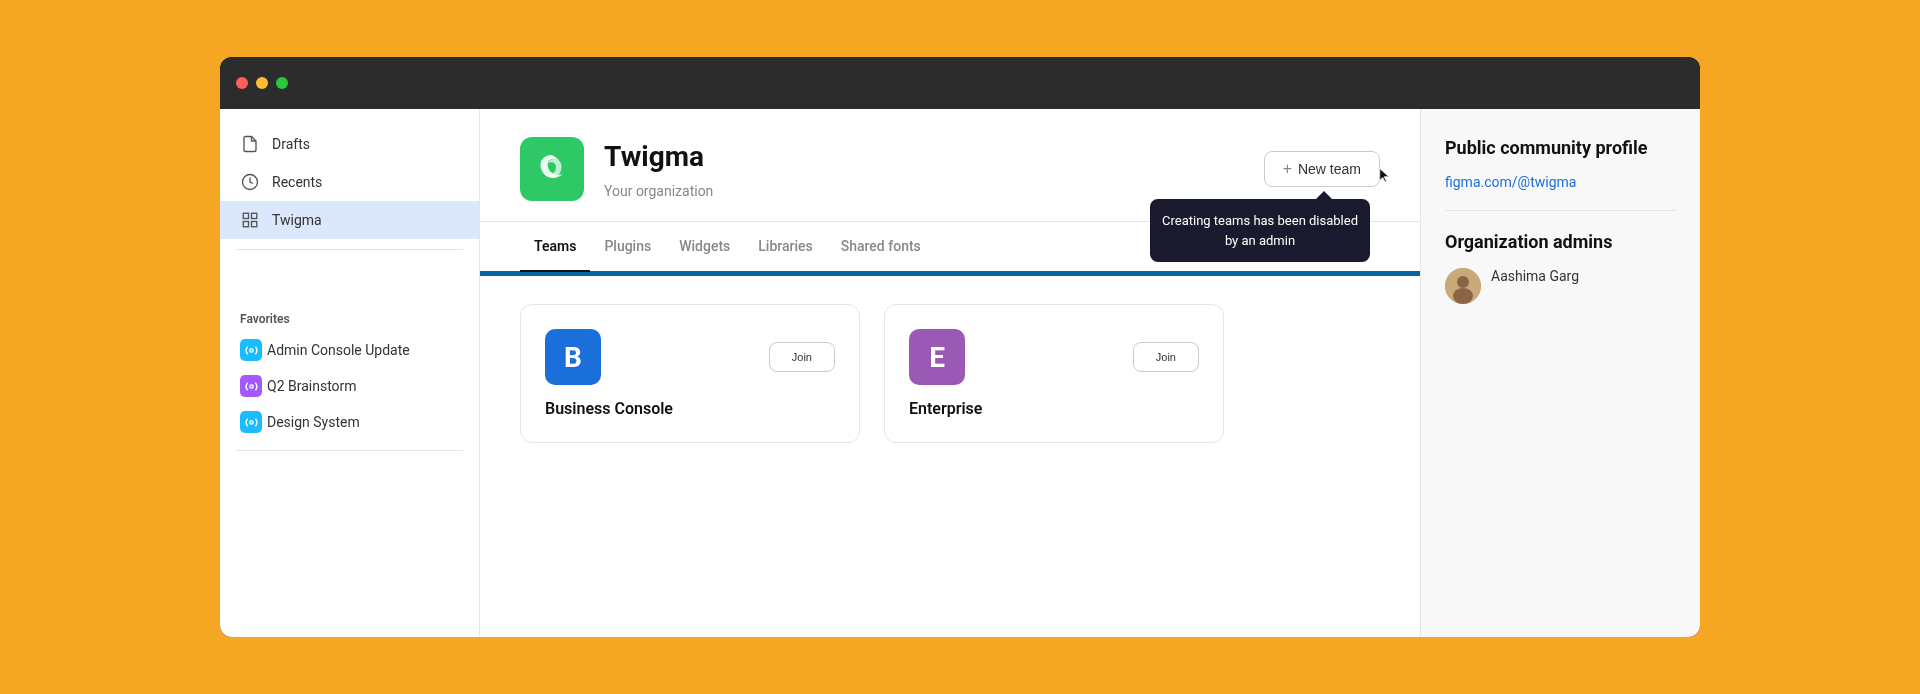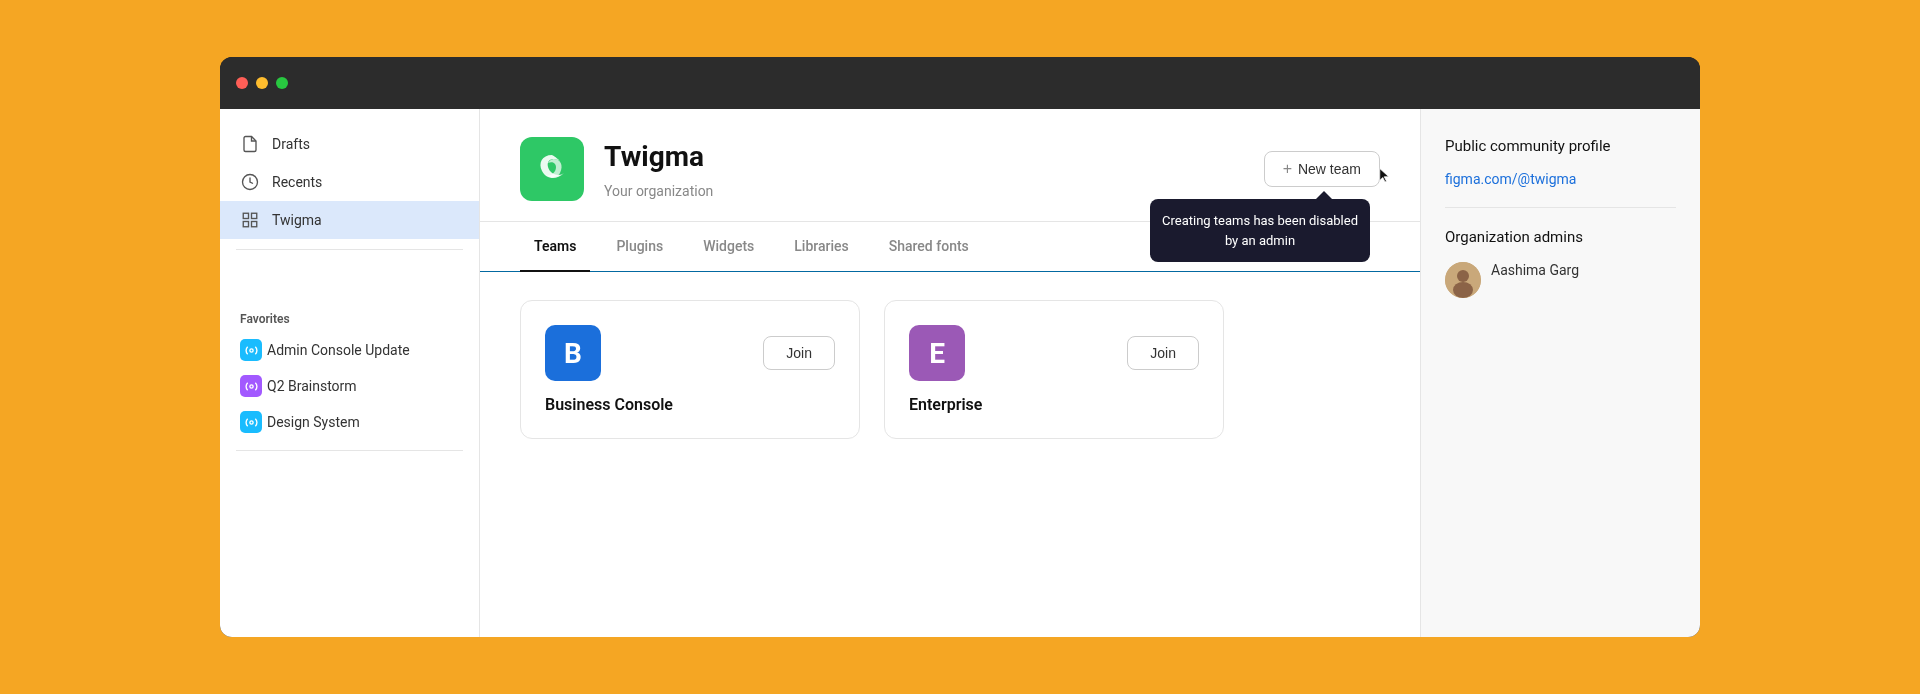--- a/index.html
+++ b/index.html
@@ -169,23 +169,23 @@
       top: -8px;
       right: 38px;
       border-left: 8px solid transparent;
       border-right: 8px solid transparent;
       border-bottom: 8px solid #1a1a2e;
     }
     
     .tabs-bar {
       display: flex;
       align-items: flex-start;
-      gap: 12px;
+      gap: 0;
       padding: 0 40px;
-      border-bottom: 1px solid #0369a1;
+      border-bottom: 5px solid #0369a1;
     }
     .tab-item {
       padding: 16px 14px;
       font-size: 14px;
       color: #888;
       cursor: pointer;
       border-bottom: 2px solid transparent;
       margin-bottom: -1px;
       font-weight: 500;
     }
@@ -223,21 +223,21 @@
       font-weight: 700;
       color: #fff;
     }
     .team-avatar-blue { background: #1B6FDB; }
     .team-avatar-purple { background: #9B59B6; }
     .join-btn {
       padding: 8px 22px;
       border: 1.5px solid #ccc;
       border-radius: 8px;
       background: #fff;
-      font-size: 14px;
+      font-size: 11px;
       font-weight: 500;
       cursor: pointer;
       color: #333;
     }
     .team-name {
       font-size: 16px;
       font-weight: 600;
       color: #111;
     }
     
@@ -245,22 +245,22 @@
       width: 280px;
       background: #f8f8f8;
       border-left: 1px solid #e5e5e5;
       padding: 28px 24px;
       flex-shrink: 0;
       display: flex;
       flex-direction: column;
       gap: 16px;
     }
     .right-section-title {
-      font-size: 15px;
-      font-weight: 400;
+      font-size: 18px;
+      font-weight: 700;
       color: #111;
     }
     .profile-link {
       font-size: 14px;
       color: #1B6FDB;
       text-decoration: none;
     }
     .right-divider {
       height: 1px;
       background: #e5e5e5;

